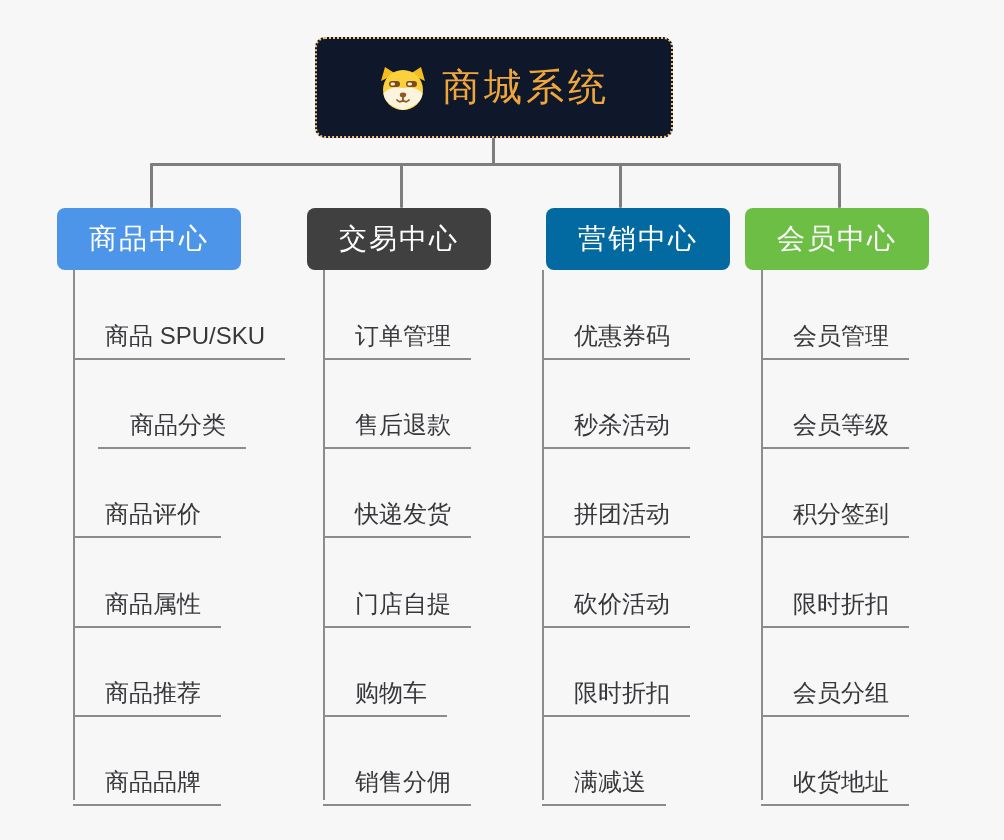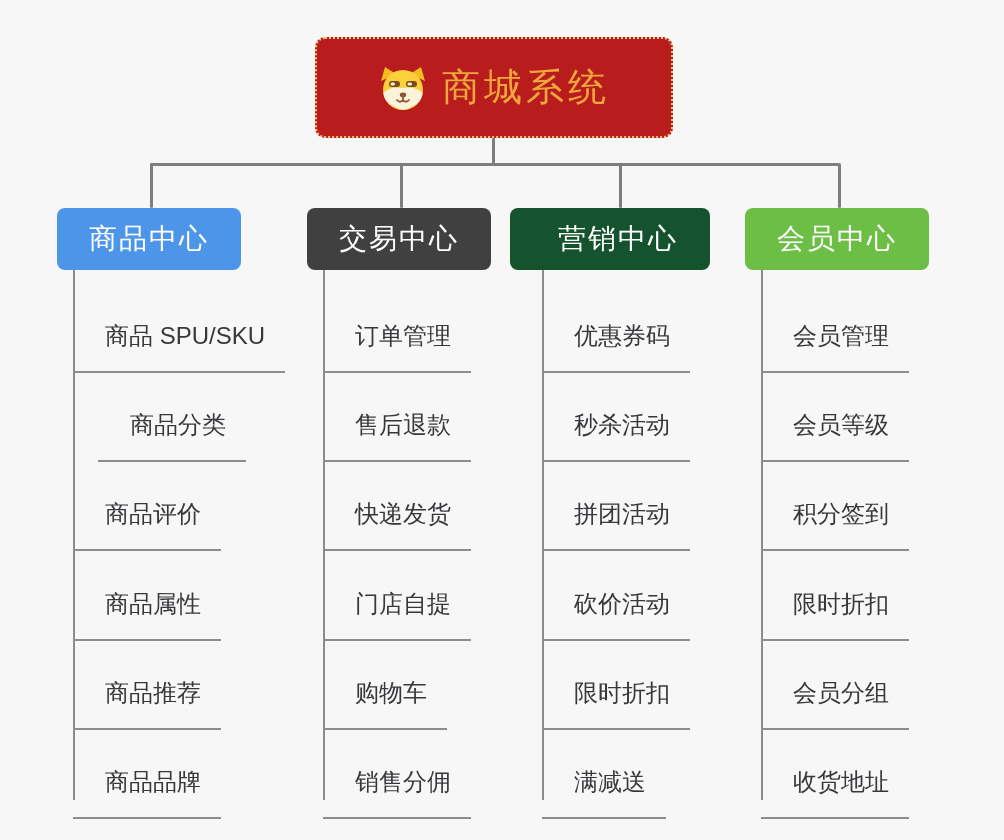--- a/index.html
+++ b/index.html
@@ -14,21 +14,21 @@
   .line {
     position: absolute;
     background: #7E7E7E;
     border-radius: 2px;
   }
   .root-node {
     position: absolute;
     left: 315px; top: 37px;
     width: 358px; height: 101px;
     box-sizing: border-box;
-    background: #b91c1c;
+    background: #0f172a;
     border: 2px dotted #F5C57A;
     border-radius: 10px;
     display: flex;
     align-items: center;
     justify-content: center;
     gap: 14px;
   }
   .root-title {
     font-size: 38px;
     font-weight: 500;
@@ -52,21 +52,21 @@
     cursor: default;
   }
   .spine {
     position: absolute;
     width: 2px;
     background: #8C8C8C;
   }
   .leaf {
     position: absolute;
     line-height: 30px;
-    padding: 0 20px 20px 32px;
+    padding: 0 20px 7px 32px;
     border-bottom: 2px solid #8C8C8C;
     font-size: 24px;
     color: #38383C;
     white-space: nowrap;
     cursor: default;
   }
 </style>
 </head>
 <body>
 
@@ -114,21 +114,21 @@
         <span>交易中心</span>
       </div>
       <div class="spine" style="left: 323px; top: 270px; height: 530px;"></div>
       <div class="leaf" style="left: 323px; top: 321px;">订单管理</div>
       <div class="leaf" style="left: 323px; top: 410px;">售后退款</div>
       <div class="leaf" style="left: 323px; top: 499px;">快递发货</div>
       <div class="leaf" style="left: 323px; top: 589px;">门店自提</div>
       <div class="leaf" style="left: 323px; top: 678px;">购物车</div>
       <div class="leaf" style="left: 323px; top: 767px;">销售分佣</div>
       <div class="line" style="left: 618.5px; top: 163px; width: 3px; height: 45px;"></div>
-      <div class="branch-box" style="left: 510px; background: #14532d; padding-left: 16px;">
+      <div class="branch-box" style="left: 546px; background: #0369a1;">
         <span>营销中心</span>
       </div>
       <div class="spine" style="left: 542px; top: 270px; height: 530px;"></div>
       <div class="leaf" style="left: 542px; top: 321px;">优惠券码</div>
       <div class="leaf" style="left: 542px; top: 410px;">秒杀活动</div>
       <div class="leaf" style="left: 542px; top: 499px;">拼团活动</div>
       <div class="leaf" style="left: 542px; top: 589px;">砍价活动</div>
       <div class="leaf" style="left: 542px; top: 678px;">限时折扣</div>
       <div class="leaf" style="left: 542px; top: 767px;">满减送</div>
       <div class="line" style="left: 837.5px; top: 163px; width: 3px; height: 45px;"></div>

